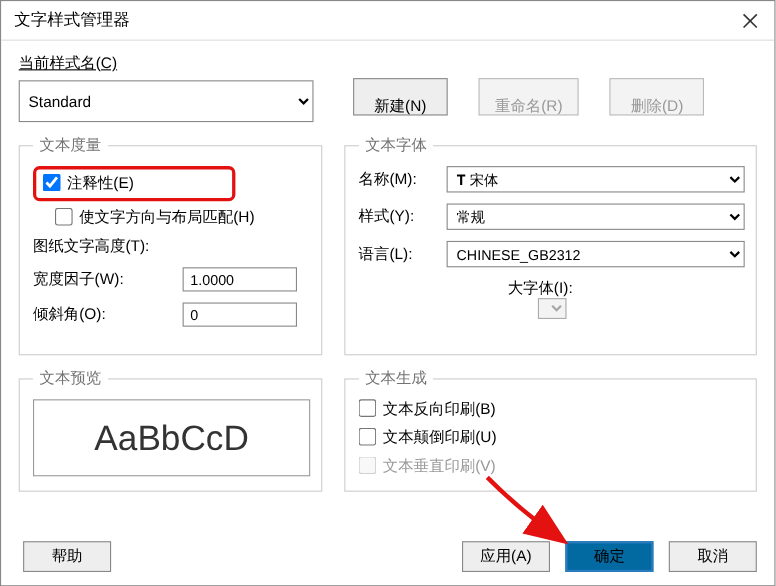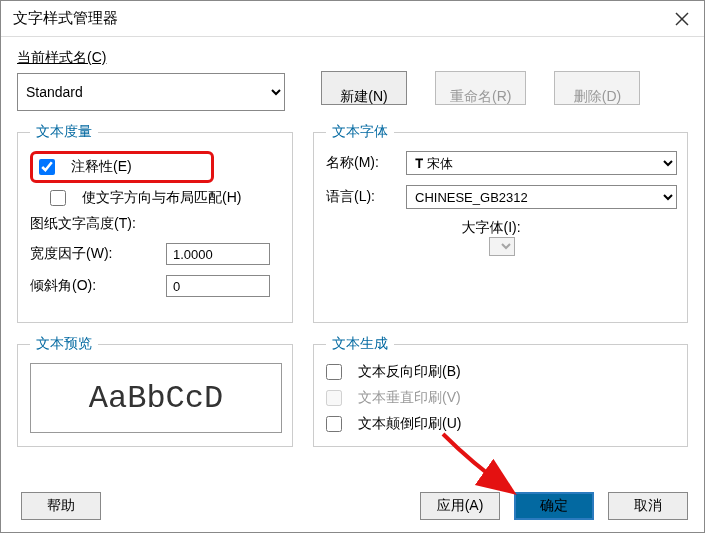--- a/index.html
+++ b/index.html
@@ -84,41 +84,39 @@
       cursor: default;
     }
     fieldset {
       border: 1px solid #ccc;
       padding: 10px 10px 10px 12px;
       margin: 0;
     }
     legend {
       font-size: 14px;
       padding: 0 6px;
-      color: #0369a1;
+      color: #737373;
     }
     .two-col {
       display: flex;
       gap: 20px;
       margin-bottom: 12px;
     }
     .fs-left {
       width: 276px;
       height: 200px;
     }
     .fs-right {
       flex: 1;
       height: 200px;
     }
     .checkbox-row {
       display: flex;
-      align-items: center;
       margin-bottom: 8px;
       font-size: 14px;
-      gap: 10px;
     }
     .checkbox-row input[type=checkbox] {
       width: 16px;
       height: 16px;
       margin-right: 6px;
     }
     .highlight-box {
       border: 3px solid #e41111;
       border-radius: 6px;
       padding: 4px 6px;
@@ -161,21 +159,21 @@
       width: 276px;
       height: 112px;
     }
     .preview-box {
       border: 1px solid #999;
       background: #fff;
       display: flex;
       align-items: center;
       justify-content: center;
       height: 70px;
-      font-family: Liberation Mono, monospace;
+      font-family: Liberation Sans, sans-serif;
       font-size: 32px;
       color: #333;
     }
     .fs-gen {
       flex: 1;
       height: 112px;
     }
     .disabled-text { color: #999; }
     .footer {
       position: absolute;
@@ -265,20 +263,24 @@
       </div>
     </fieldset>
 
     <fieldset class="fs-right">
       <legend>文本字体</legend>
       <div class="field-row">
         <span class="field-lbl-r">名称(M):</span>
         <select class="ddl"><option>𝐓 宋体</option></select>
       </div>
       <div class="field-row">
+        <span class="field-lbl-r">样式(Y):</span>
+        <select class="ddl"><option>常规</option></select>
+      </div>
+      <div class="field-row">
         <span class="field-lbl-r">语言(L):</span>
         <select class="ddl"><option>CHINESE_GB2312</option></select>
       </div>
       <div class="field-row" style="margin-bottom:0;flex-direction:column;">
         <span class="field-lbl-r">大字体(I):</span>
         <select class="ddl" disabled="" style="background:#eee;"><option></option></select>
       </div>
     </fieldset>
   </div>
 
@@ -286,27 +288,27 @@
     <fieldset class="preview">
       <legend>文本预览</legend>
       <div class="preview-box">AaBbCcD</div>
     </fieldset>
     <fieldset class="fs-gen">
       <legend>文本生成</legend>
       <div class="checkbox-row">
         <input type="checkbox" style="">
         <span>文本反向印刷(B)</span>
       </div>
+      <div class="checkbox-row">
+        <input type="checkbox" style="">
+        <span>文本颠倒印刷(U)</span>
+      </div>
       <div class="checkbox-row disabled-text">
         <input type="checkbox" disabled="" style="">
         <span>文本垂直印刷(V)</span>
-      </div>
-      <div class="checkbox-row">
-        <input type="checkbox" style="">
-        <span>文本颠倒印刷(U)</span>
       </div>
     </fieldset>
   </div>
 
 </div>
 
 <div class="footer">
   <button class="btn-main" style="margin-left:0;">帮助</button>
   <div class="footer-spacer"></div>
   <button class="btn-main">应用(A)</button>

